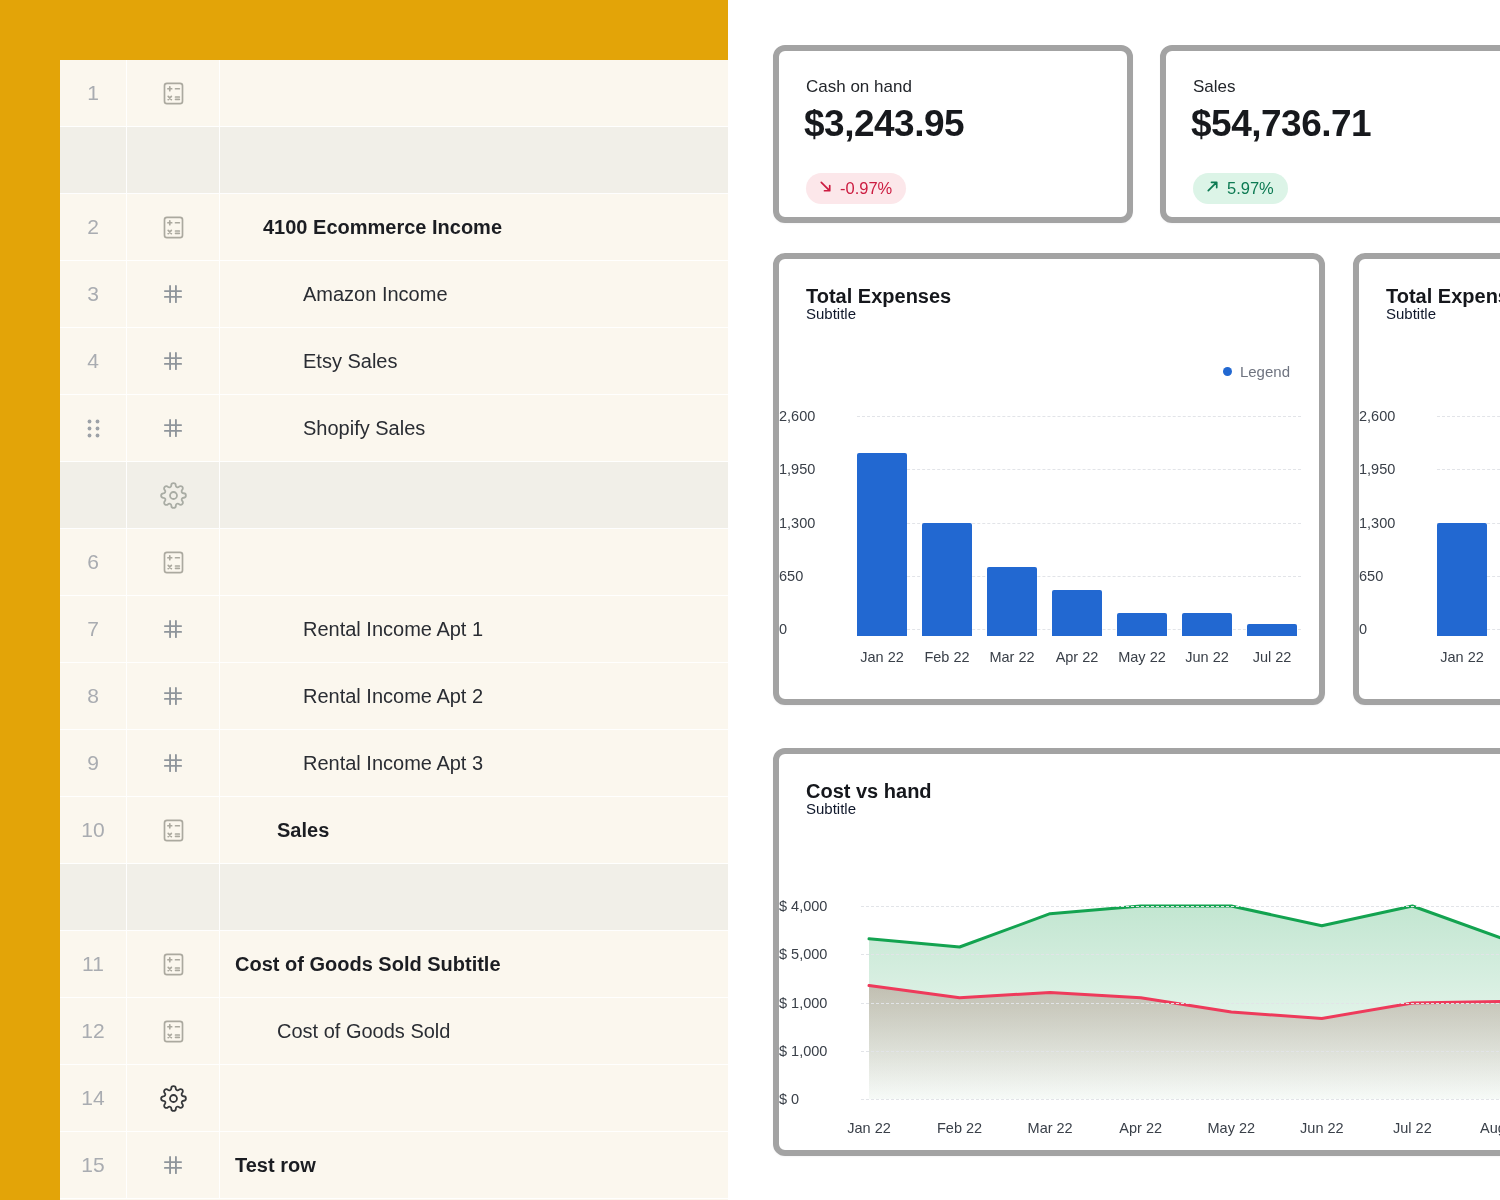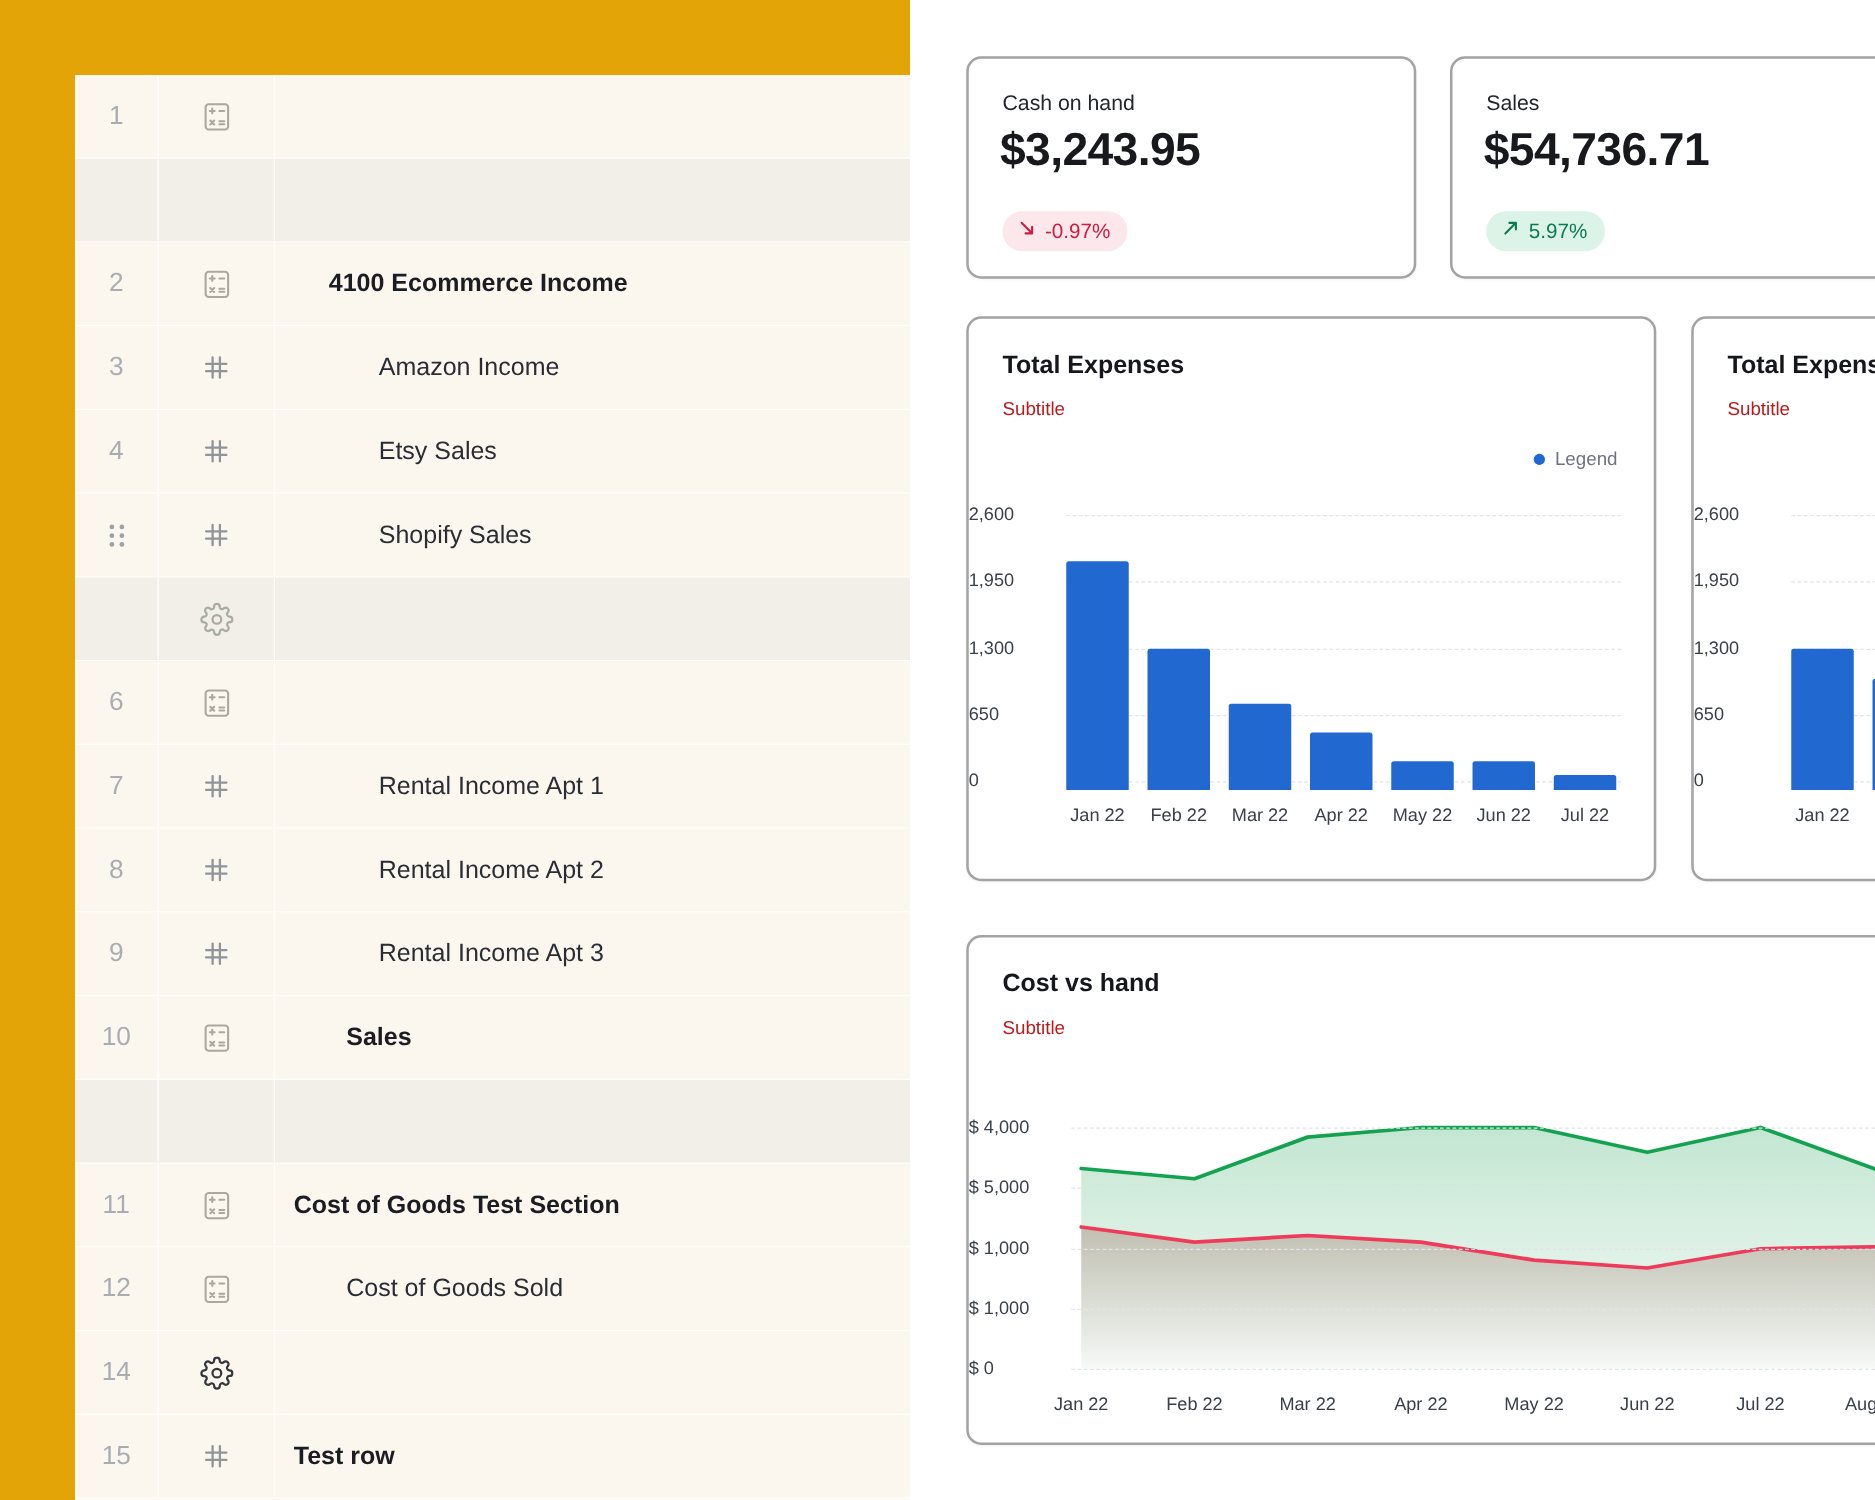--- a/index.html
+++ b/index.html
@@ -12,31 +12,31 @@
              border-bottom:1.5px solid rgba(255,255,255,.92)}
   .sheet-row.spacer{background:#F1EFE8}
   .cell{box-sizing:border-box}
   .cell-num{width:67px;display:flex;align-items:center;justify-content:center;
             border-right:1.5px solid rgba(255,255,255,.92);color:#A9ACB1;font-size:21px}
   .cell-icon{width:93px;display:flex;align-items:center;justify-content:center;
              border-right:1.5px solid rgba(255,255,255,.92)}
   .cell-label{flex:1;display:flex;align-items:center;font-size:20px;color:#2A2D33;box-sizing:border-box}
   .cell-label.bold{font-weight:700;color:#1B1D22}
   
-  .card{position:absolute;background:#fff;border:2px solid #a3a3a3;border-radius:12px;
+  .card{position:absolute;background:#fff;border:6px solid #a3a3a3;border-radius:12px;
         box-sizing:border-box;box-shadow:0 1px 2px rgba(25,30,40,.04)}
   .kpi-title{position:absolute;left:27px;top:26px;font-size:17px;color:#23262B}
   .kpi-value{position:absolute;left:25px;top:52px;font-size:37px;font-weight:700;
              letter-spacing:-.5px;color:#17191D}
   .badge{position:absolute;left:27px;top:122px;display:inline-flex;align-items:center;gap:7px;
          padding:6px 14px 6px 12px;border-radius:999px;font-size:16.5px;font-weight:400}
   .badge.down{background:#FCE7EA;color:#CC1C41}
   .badge.up{background:#DCF4E7;color:#0D7A53}
   .c-title{position:absolute;left:27px;top:26px;font-size:20px;font-weight:700;color:#15171C}
-  .c-sub{position:absolute;left:27px;top:64px;font-size:15px;color:#b91c1c}
+  .c-sub{position:absolute;left:27px;top:46px;font-size:15px;color:#0f172a}
   .legend{position:absolute;right:29px;top:104px;display:flex;align-items:center;gap:8px;
           font-size:15px;color:#6F7480}
   .legend .dot{width:9px;height:9px;border-radius:50%;display:inline-block}
   .gridline{position:absolute;height:0;border-top:1.5px dashed #E2E4E8}
   .ytick{position:absolute;left:0;width:66px;text-align:left;font-size:14.5px;color:#3A4049;height:18px;line-height:18px}
   .xtick{position:absolute;width:70px;text-align:center;font-size:14.5px;color:#3A4049;height:20px;line-height:20px}
   .bar{position:absolute;border-radius:2px 2px 0 0}
   .cost-svg{position:absolute;left:82px;top:140px}
 </style>
 </head>
@@ -181,21 +181,21 @@
     <div class="cell cell-num">11</div>
     <div class="cell cell-icon">
           <svg width="27" height="27" viewBox="0 0 24 24" fill="none" stroke="#ABA99F" stroke-width="1.5" stroke-linecap="round">
             <rect x="4" y="3" width="16" height="18" rx="2.2"></rect>
             <path d="M7 7.8h3.4M8.7 6.1v3.4"></path>
             <path d="M13.8 7.8h3.4"></path>
             <path d="M7.3 14.6l2.8 2.8M10.1 14.6l-2.8 2.8"></path>
             <path d="M13.8 15.1h3.4M13.8 17.2h3.4"></path>
           </svg>
         </div>
-    <div class="cell cell-label bold" style="padding-left: 15px;">Cost of Goods Test Section</div>
+    <div class="cell cell-label bold" style="padding-left: 15px;">Cost of Goods Sold Subtitle</div>
   </div>
       <div class="sheet-row">
     <div class="cell cell-num">12</div>
     <div class="cell cell-icon">
           <svg width="27" height="27" viewBox="0 0 24 24" fill="none" stroke="#ABA99F" stroke-width="1.5" stroke-linecap="round">
             <rect x="4" y="3" width="16" height="18" rx="2.2"></rect>
             <path d="M7 7.8h3.4M8.7 6.1v3.4"></path>
             <path d="M13.8 7.8h3.4"></path>
             <path d="M7.3 14.6l2.8 2.8M10.1 14.6l-2.8 2.8"></path>
             <path d="M13.8 15.1h3.4M13.8 17.2h3.4"></path>

